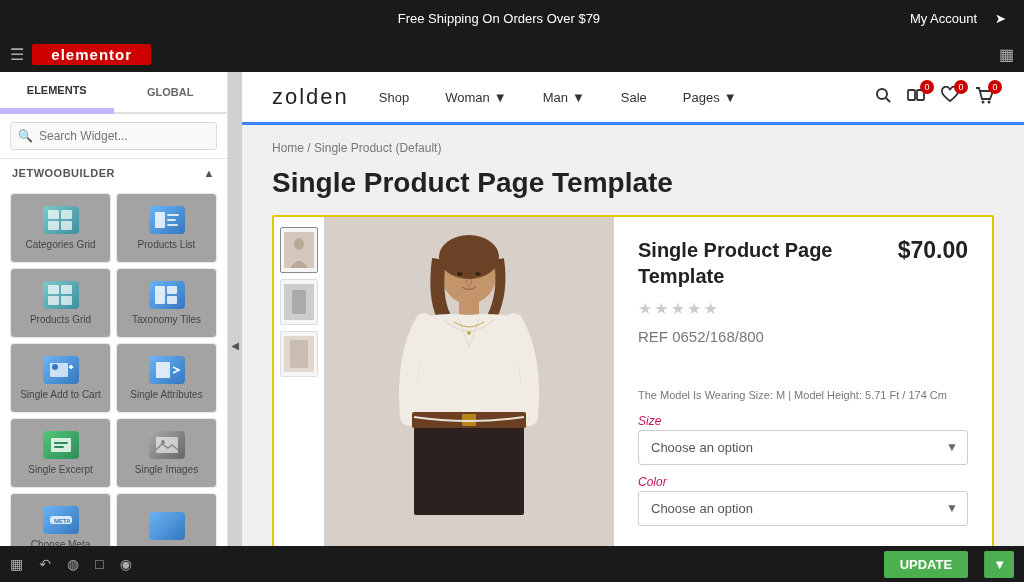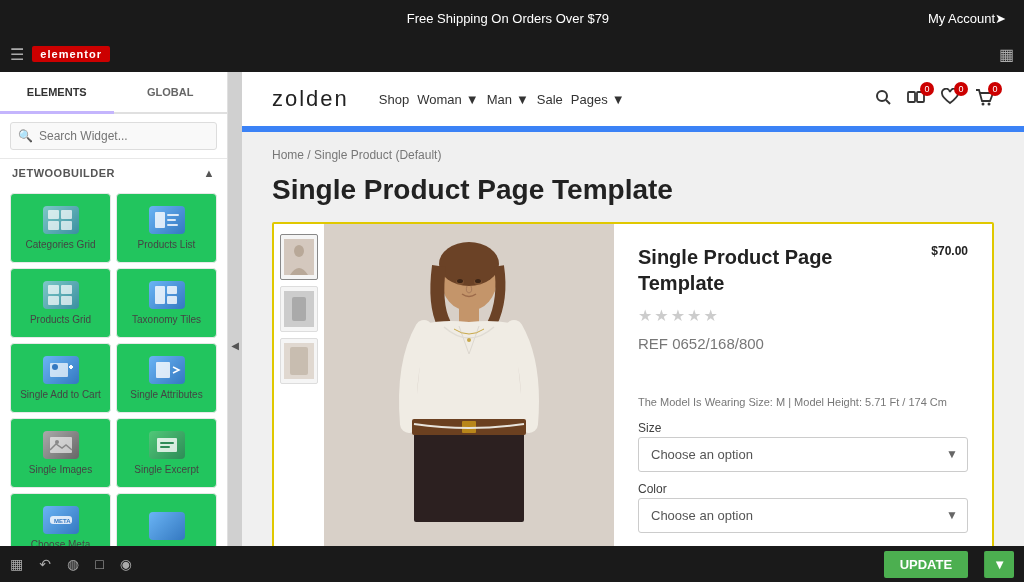--- a/index.html
+++ b/index.html
@@ -11,34 +11,34 @@
       color: #fff;
       text-align: center;
       padding: 8px;
       font-size: 13px;
       display: flex;
       align-items: center;
       justify-content: space-between;
       height: 36px;
     }
     .announcement-bar-center { flex: 1; text-align: center; }
-    .my-account { color: #fff; font-size: 13px; display: flex; align-items: center; gap: 0; cursor: pointer; padding-right: 10px; }
+    .my-account { color: #fff; font-size: 13px; display: flex; align-items: center; gap: 18px; cursor: pointer; padding-right: 10px; }
 
     
     .elementor-topbar {
       background: #1a1a1a;
       height: 36px;
       display: flex;
       align-items: center;
       justify-content: space-between;
       padding: 0 10px;
     }
     .elementor-logo-area { display: flex; align-items: center; gap: 8px; }
     .hamburger-icon { color: #aaa; font-size: 16px; cursor: pointer; }
-    .elementor-logo-text { color: #c00; font-weight: bold; font-size: 11px; letter-spacing: 1px; background: #c00; color: #fff; padding: 2px 8px; border-radius: 2px; }
+    .elementor-logo-text { color: #c00; font-weight: bold; font-size: 15px; letter-spacing: 1px; background: #c00; color: #fff; padding: 2px 19px; border-radius: 2px; }
     .grid-icon { color: #aaa; font-size: 16px; cursor: pointer; }
 
     
     .main-layout { display: flex; height: 546px; }
 
     
     .sidebar {
       width: 228px;
       background: #fff;
       border-right: 1px solid #e0e0e0;
@@ -62,21 +62,21 @@
       font-size: 11px;
       font-weight: bold;
       text-transform: uppercase;
       color: #666;
       cursor: pointer;
       border-bottom: 2px solid transparent;
       margin-bottom: -2px;
     }
     .sidebar-tab.active {
       color: #333;
-      border-bottom: 3px solid #c4b5fd;
+      border-bottom: 6px solid #c4b5fd;
     }
 
     
     .sidebar-search {
       padding: 8px 10px;
       border-bottom: 1px solid #e8e8e8;
     }
     .sidebar-search input {
       width: 100%;
       padding: 6px 10px 6px 28px;
@@ -122,21 +122,21 @@
     }
     .widget-item {
       display: flex;
       flex-direction: column;
       align-items: center;
       justify-content: center;
       padding: 10px 0;
       border: 1px solid #e8e8e8;
       border-radius: 4px;
       cursor: pointer;
-      background: #22c55e;
+      background: #a3a3a3;
       margin: 2px;
       min-height: 70px;
       text-align: center;
     }
     .widget-icon {
       width: 36px;
       height: 28px;
       margin-bottom: 5px;
       display: flex;
       align-items: center;
@@ -153,29 +153,29 @@
     .content-area {
       flex: 1;
       background: #f0f0f0;
       overflow-y: auto;
       position: relative;
     }
 
     
     .nav-bar {
       background: #fff;
-      border-bottom: 6px solid #3b82f6;
+      border-bottom: 3px solid #3b82f6;
       padding: 0 30px;
       display: flex;
       align-items: center;
       justify-content: space-between;
-      height: 60px;
+      height: 53px;
     }
     .nav-logo { font-size: 22px; font-weight: 300; letter-spacing: 2px; color: #222; margin-right: 30px; }
-    .nav-menu { display: flex; align-items: center; gap: 8px; flex: 1; }
+    .nav-menu { display: flex; align-items: center; gap: 36px; flex: 1; }
     .nav-item { font-size: 13px; color: #333; cursor: pointer; display: flex; align-items: center; gap: 4px; }
     .nav-icons { display: flex; align-items: center; gap: 14px; }
     .nav-icon-btn { position: relative; cursor: pointer; color: #333; font-size: 18px; }
     .badge {
       position: absolute;
       top: -6px;
       right: -8px;
       background: #c00;
       color: #fff;
       font-size: 9px;
@@ -246,25 +246,25 @@
       display: flex;
       flex-direction: column;
       gap: 10px;
     }
     .product-title-price {
       display: flex;
       justify-content: space-between;
       align-items: flex-start;
     }
     .product-name { font-size: 20px; font-weight: 700; color: #222; line-height: 1.3; max-width: 200px; }
-    .product-price { font-size: 12px; font-weight: 700; color: #222; white-space: nowrap; }
+    .product-price { font-size: 23px; font-weight: 700; color: #222; white-space: nowrap; }
     .stars { color: #ccc; font-size: 16px; letter-spacing: 2px; }
     .product-ref { font-size: 15px; color: #777; }
     .product-model { font-size: 11px; color: #777; line-height: 1.5; margin-top: 32px; }
-    .select-label { font-size: 12px; color: #404040; margin-bottom: 2px; }
+    .select-label { font-size: 12px; color: #be185d; margin-bottom: 2px; font-style: italic; }
     .select-wrapper {
       position: relative;
     }
     .select-wrapper select {
       width: 100%;
       padding: 9px 12px;
       border: 1px solid #ccc;
       border-radius: 3px;
       font-size: 13px;
       color: #555;
@@ -464,39 +464,39 @@
             <svg width="28" height="22" viewBox="0 0 28 22">
               <rect x="3" y="3" width="14" height="16" rx="1" fill="white" opacity="0.8"></rect>
               <path d="M20 8 L26 11 L20 14" stroke="white" stroke-width="1.5" fill="none"></path>
             </svg>
           </div>
           <span class="widget-label">Single Attributes</span>
         </div>
 
 
         <div class="widget-item">
+          <div class="widget-icon icon-single-excerpt">
+            <svg width="28" height="22" viewBox="0 0 28 22">
+              <rect x="4" y="4" width="20" height="14" rx="1" fill="white" opacity="0.8"></rect>
+              <rect x="7" y="8" width="14" height="2" rx="1" fill="#2e8b57"></rect>
+              <rect x="7" y="12" width="10" height="2" rx="1" fill="#2e8b57"></rect>
+            </svg>
+          </div>
+          <span class="widget-label">Single Excerpt</span>
+        </div>
+
+        <div class="widget-item">
           <div class="widget-icon icon-single-images">
             <svg width="28" height="22" viewBox="0 0 28 22">
               <rect x="3" y="3" width="22" height="16" rx="1" fill="white" opacity="0.6"></rect>
               <circle cx="10" cy="8" r="2" fill="#888"></circle>
               <path d="M3 16 L9 10 L15 14 L19 11 L25 16" stroke="#888" fill="none" stroke-width="1.5"></path>
             </svg>
           </div>
           <span class="widget-label">Single Images</span>
-        </div>
-
-        <div class="widget-item">
-          <div class="widget-icon icon-single-excerpt">
-            <svg width="28" height="22" viewBox="0 0 28 22">
-              <rect x="4" y="4" width="20" height="14" rx="1" fill="white" opacity="0.8"></rect>
-              <rect x="7" y="8" width="14" height="2" rx="1" fill="#2e8b57"></rect>
-              <rect x="7" y="12" width="10" height="2" rx="1" fill="#2e8b57"></rect>
-            </svg>
-          </div>
-          <span class="widget-label">Single Excerpt</span>
         </div>
 
         <div class="widget-item">
           <div class="widget-icon icon-single-meta">
             <svg width="28" height="22" viewBox="0 0 28 22">
               <rect x="3" y="7" width="22" height="8" rx="3" fill="white" opacity="0.8"></rect>
               <text x="7" y="13.5" font-size="6" fill="#3478c0" font-weight="bold">META</text>
             </svg>
           </div>
           <span class="widget-label">Choose Meta</span>

